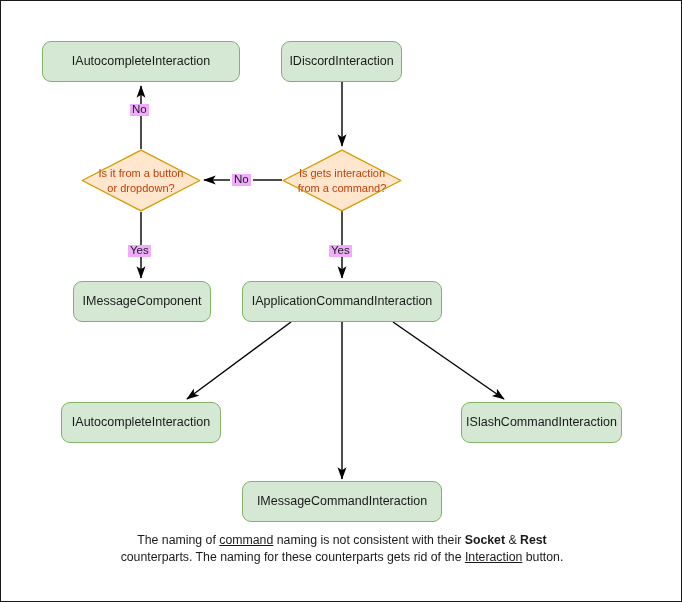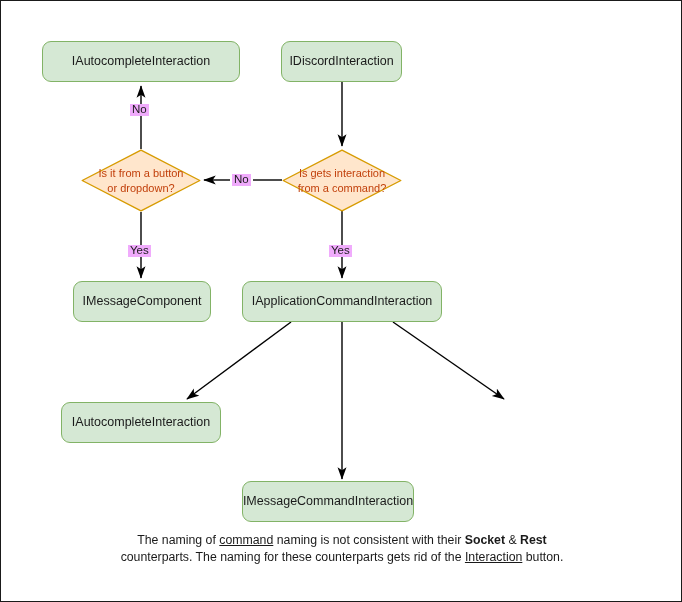--- a/index.html
+++ b/index.html
@@ -165,24 +165,27 @@
   </div>
 
   <div class="node box" style="left:241px; top:280px; width:200px; height:41px;">
     <span>IApplicationCommandInteraction</span>
   </div>
 
   <div class="node box" style="left:60px; top:401px; width:160px; height:41px;">
     <span>IAutocompleteInteraction</span>
   </div>
 
-  <div class="node box" style="left:241px; top:480px; width:172px; height:41px;">
+  <div class="node box" style="left:241px; top:480px; width:200px; height:41px;">
     <span>IMessageCommandInteraction</span>
   </div>
 
+  <div class="node box" style="left:460px; top:401px; width:161px; height:41px;">
+    <span>ISlashCommandInteraction</span>
+  </div>
 
   <div class="edge-label" style="left:129px; top:103px;">No</div>
 
   <div class="edge-label" style="left:231px; top:173px;">No</div>
 
   <div class="edge-label" style="left:127px; top:244px;">Yes</div>
 
   <div class="edge-label" style="left:328px; top:244px;">Yes</div>
 
   <div id="caption">

